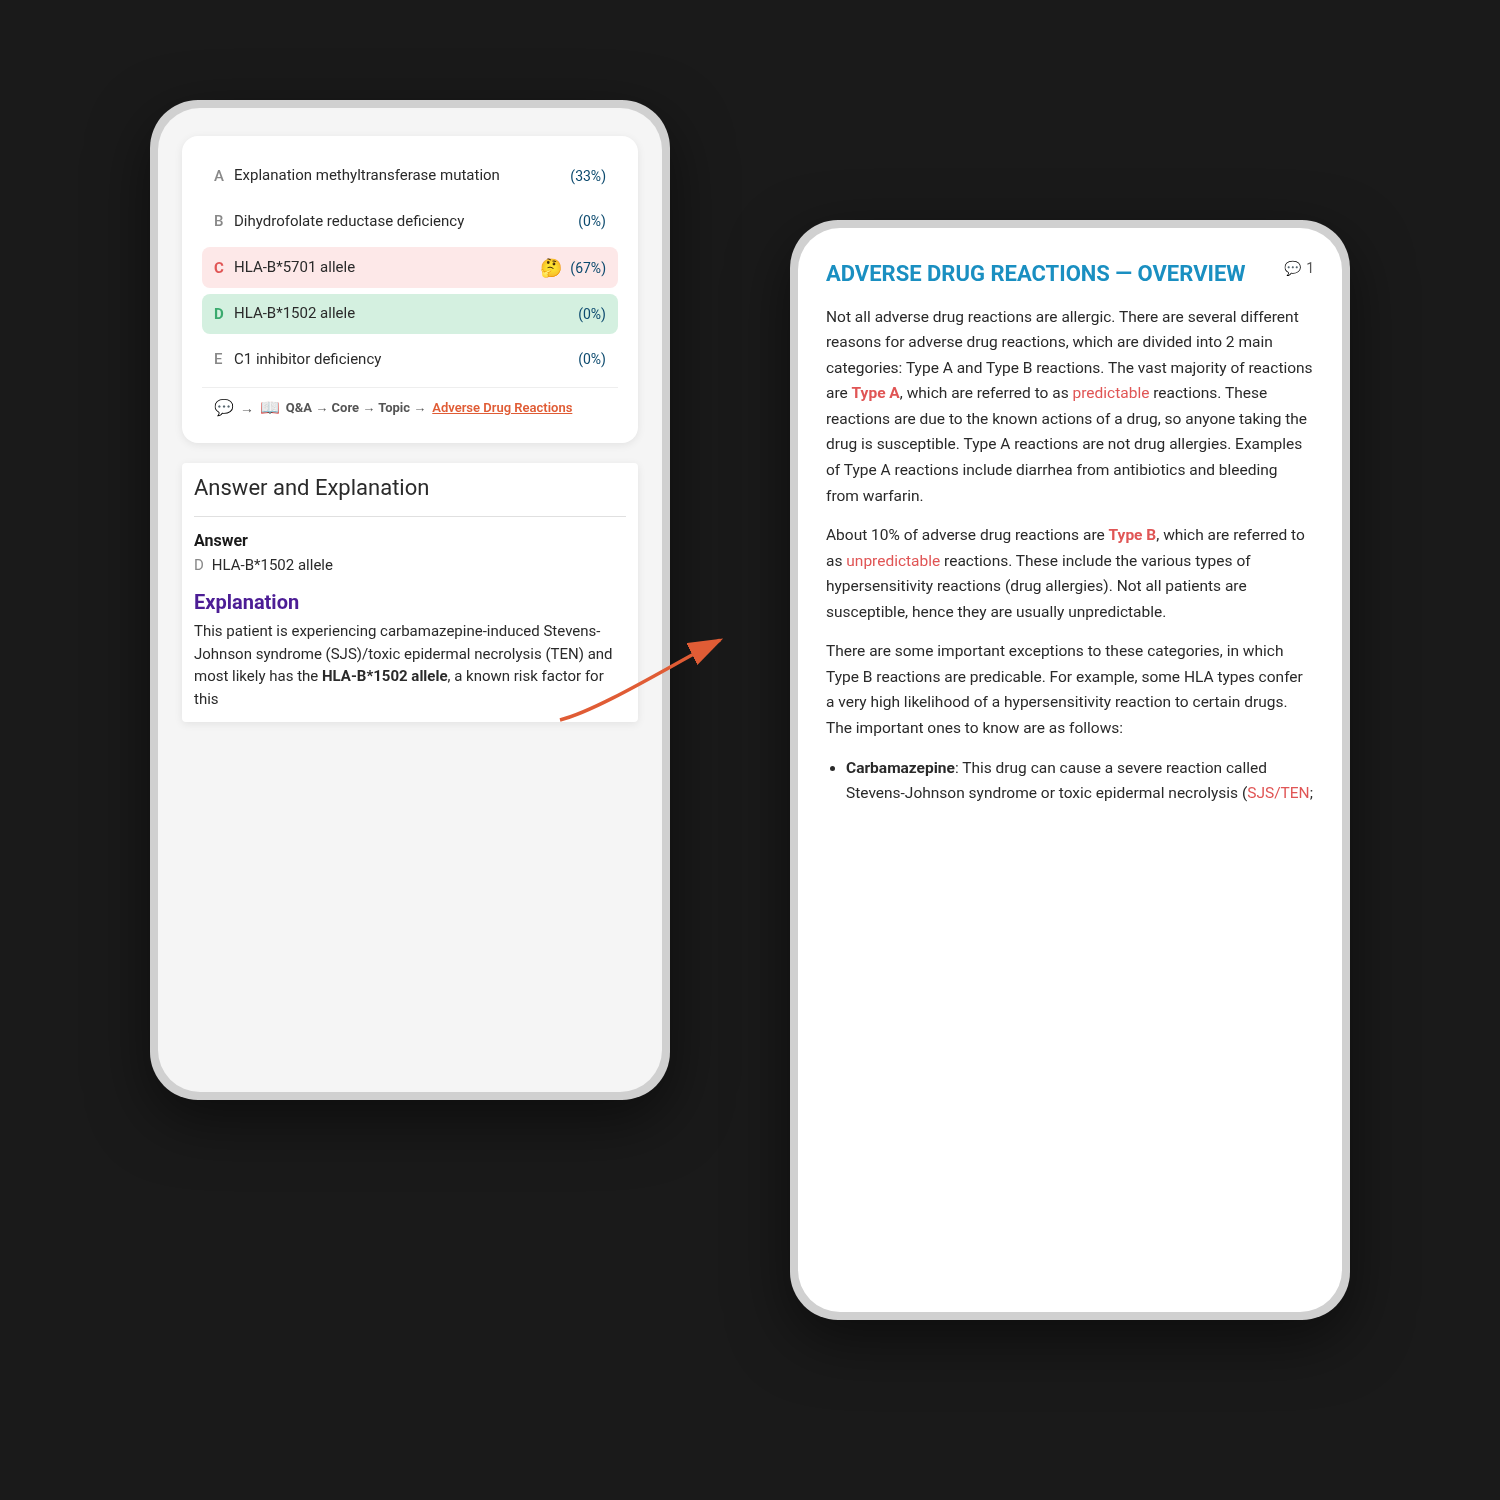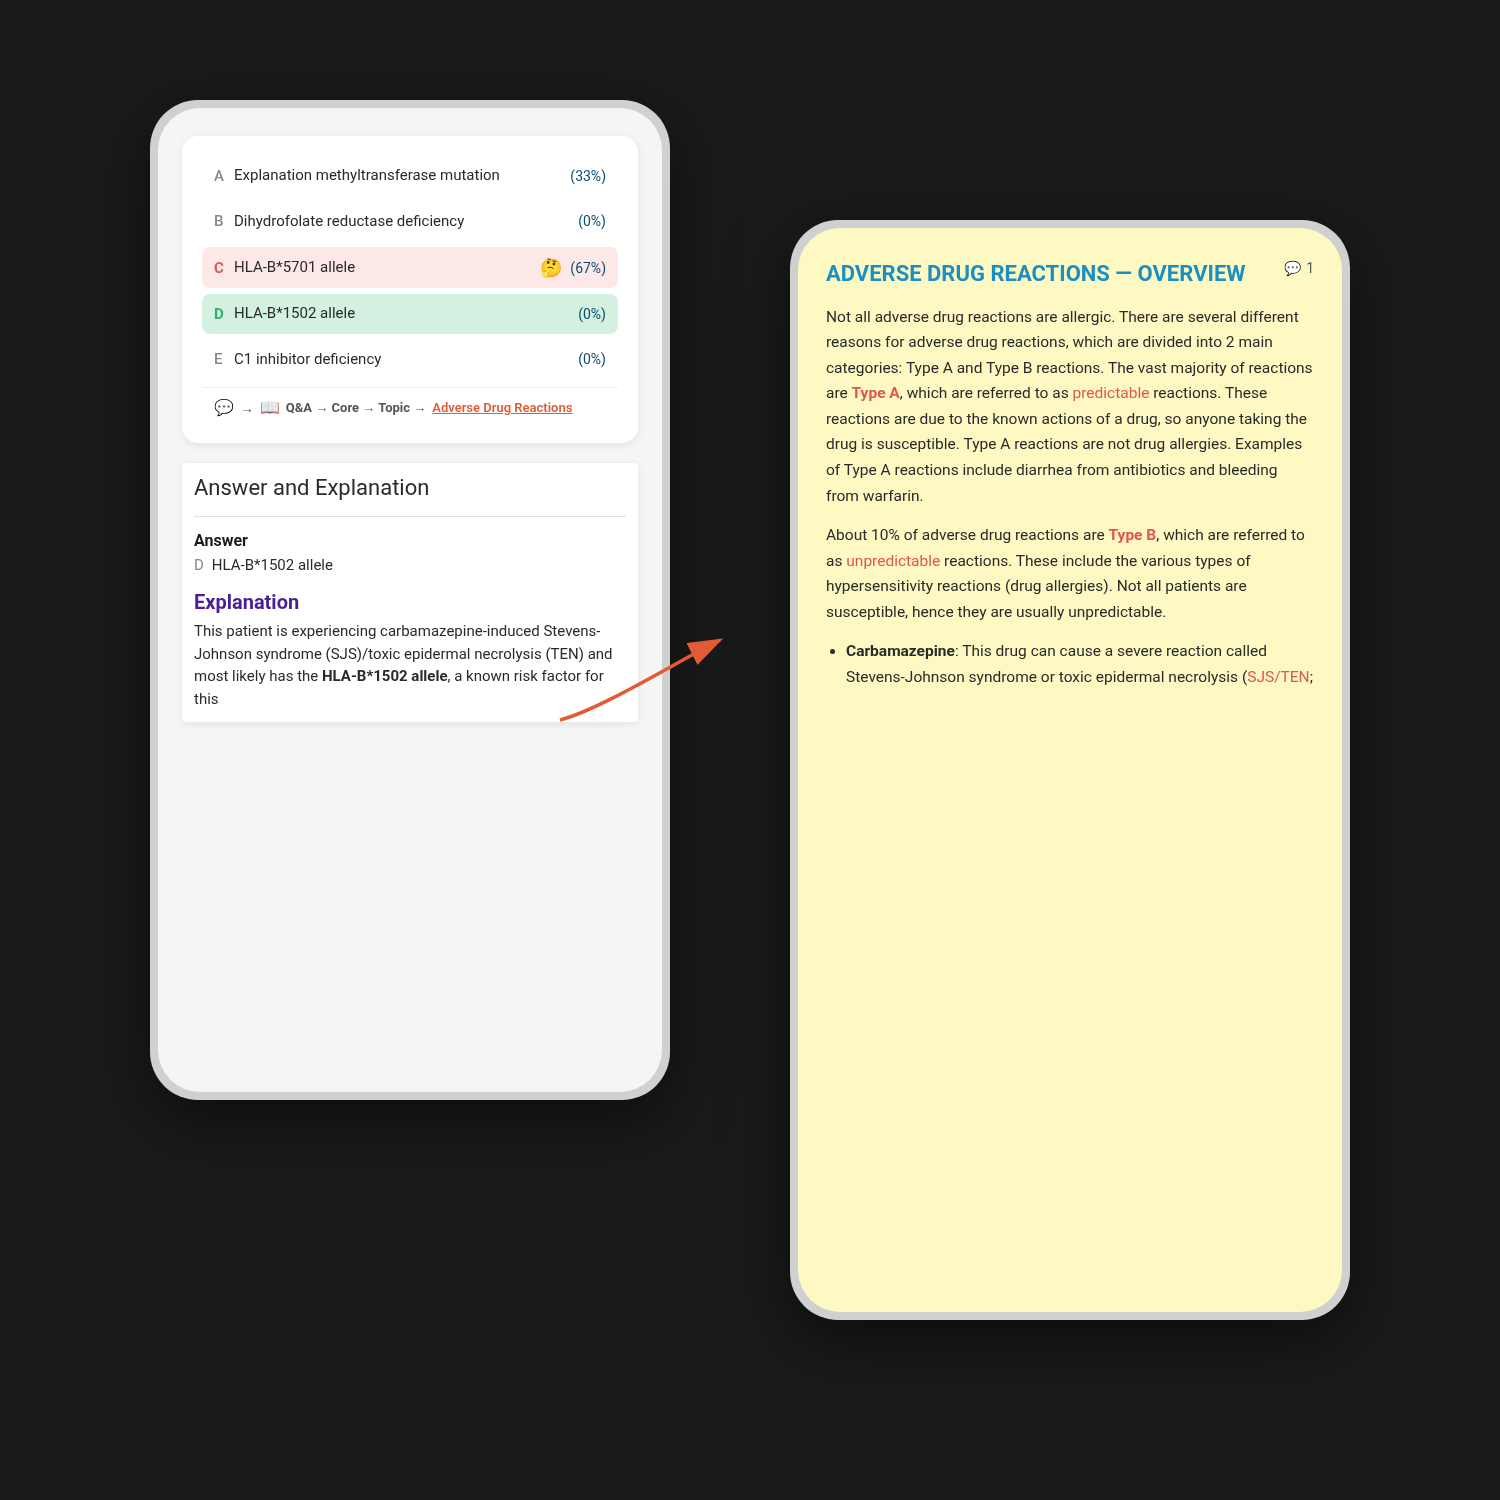--- a/index.html
+++ b/index.html
@@ -57,21 +57,21 @@
       background: #d0d0d0;
       border-radius: 48px;
       padding: 8px;
       box-shadow: 0 20px 60px rgba(0,0,0,0.5);
       z-index: 2;
     }
 
     .phone-right-inner {
       width: 100%;
       height: 100%;
-      background: #fef9c3;
+      background: #ffffff;
       border-radius: 42px;
       overflow: hidden;
       padding: 32px 28px 36px 28px;
     }
 
     
     .arrow-container {
       position: absolute;
       left: 390px;
       top: 560px;
@@ -380,20 +380,23 @@
 
       <div class="article-body">
         <p>
           Not all adverse drug reactions are allergic. There are several different reasons for adverse drug reactions, which are divided into 2 main categories: Type A and Type B reactions. The vast majority of reactions are <span class="text-red bold">Type A</span>, which are referred to as <span class="text-link-red">predictable</span> reactions. These reactions are due to the known actions of a drug, so anyone taking the drug is susceptible. Type A reactions are not drug allergies. Examples of Type A reactions include diarrhea from antibiotics and bleeding from warfarin.
         </p>
 
         <p>
           About 10% of adverse drug reactions are <span class="text-red bold">Type B</span>, which are referred to as <span class="text-link-red">unpredictable</span> reactions. These include the various types of hypersensitivity reactions (drug allergies). Not all patients are susceptible, hence they are usually unpredictable.
         </p>
 
+        <p>
+          There are some important exceptions to these categories, in which Type B reactions are predicable. For example, some HLA types confer a very high likelihood of a hypersensitivity reaction to certain drugs. The important ones to know are as follows:
+        </p>
 
         <ul class="bullet-list">
           <li>
             <span class="bold">Carbamazepine</span><span>: This drug can cause a severe reaction called Stevens-Johnson syndrome or toxic epidermal necrolysis (</span><span class="text-red">SJS/TEN</span><span>;</span>
           </li>
         </ul>
       </div>
 
     </div>
   </div>

